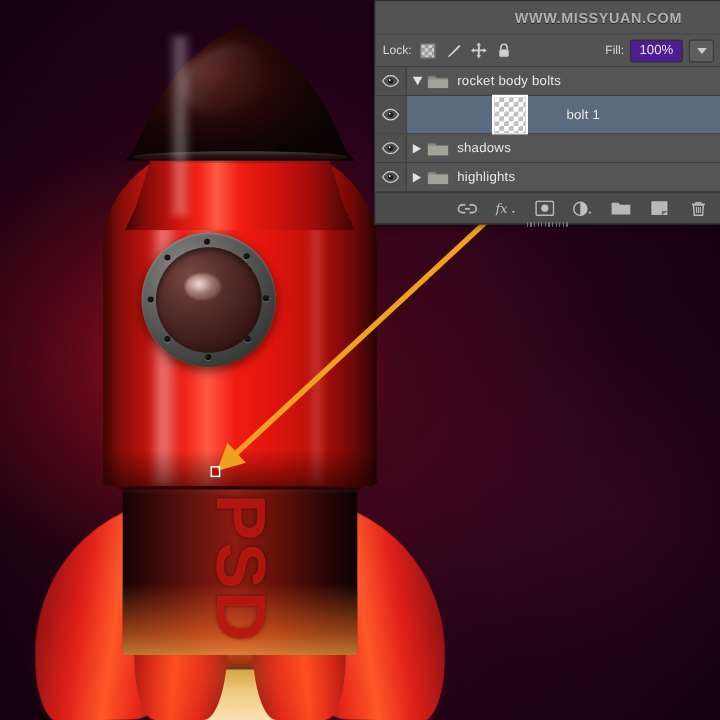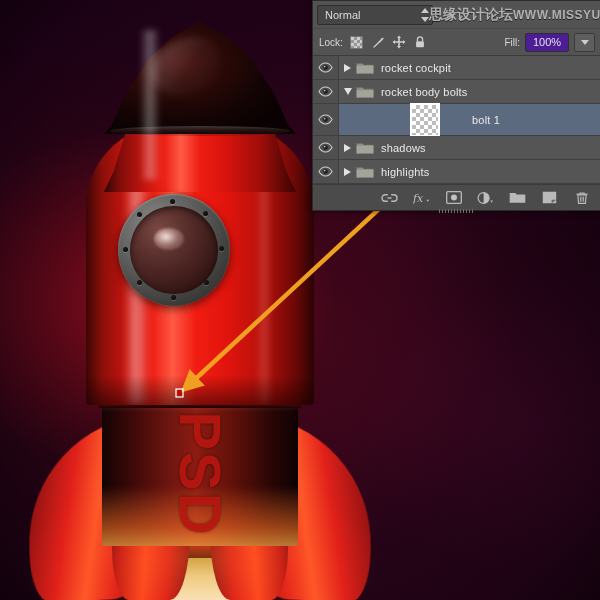--- a/index.html
+++ b/index.html
@@ -579,29 +579,21 @@
 
     <g>
       <rect x="176" y="389" width="7" height="8" fill="none" stroke="#ffffff" stroke-width="1.2"></rect>
       <rect x="177.2" y="390.2" width="4.6" height="5.6" fill="#b01008"></rect>
     </g>
   </svg>
 
   <div class="ps-panel">
 
     <div class="ps-row-blend">
-      <div class="blend-select">
-        <span>Normal</span>
-        <span class="blend-stepper">
-          <span class="tri-up"></span>
-          <span class="tri-dn"></span>
-        </span>
-      </div>
       <div class="watermark">
-        <span class="wm-cn">思缘设计论坛</span>
         <span class="wm-url">WWW.MISSYUAN.COM</span>
       </div>
     </div>
 
     <div class="ps-row-lock">
       <span class="lock-label">Lock:</span>
 
       <span class="lock-icon">
         <span class="checker-mini"></span>
       </span>
@@ -629,105 +621,88 @@
       <span class="fill-group">
         <span class="fill-label">Fill:</span>
         <span class="fill-value">100%</span>
         <span class="fill-arrow">
           <span class="caret-dn"></span>
         </span>
       </span>
     </div>
 
     <div class="layer-list">
+
 
       <div class="layer-row">
         <span class="eye-cell">
           <svg class="eye-icon" viewBox="0 0 16 11">
             <path d="M8 0.8 C3.6 0.8 1 5.5 1 5.5 S3.6 10.2 8 10.2 S15 5.5 15 5.5 S12.4 0.8 8 0.8Z" fill="none" stroke="#cfcfcf" stroke-width="1.1"></path>
             <circle cx="8" cy="5.5" r="2.4" fill="#1d1d1d"></circle>
             <circle cx="7.2" cy="4.6" r="0.8" fill="#e8e8e8"></circle>
           </svg>
         </span>
         <span class="disc-cell">
-          <span class="tri-right"></span>
+          <span class="tri-down"></span>
         </span>
         <svg class="folder-icon" viewBox="0 0 18 14">
           <path d="M0.6 2.4 h6 l1.4 1.6 h9.4 v8.4 h-16.8 z" fill="#8d8d84" stroke="#6d6d66" stroke-width="0.7"></path>
-          <path d="M0.6 4.6 h16.8 v7.8 h-16.8 z" fill="#a3a399"></path>
-        </svg>
-        <span class="layer-name">rocket cockpit</span>
+          <path d="M0.6 5.2 h16.8 v7.2 h-16.8 z" fill="#a3a399"></path>
+        </svg>
+        <span class="layer-name">rocket body bolts</span>
+      </div>
+
+      <div class="layer-row selected">
+        <span class="eye-cell">
+          <svg class="eye-icon" viewBox="0 0 16 11">
+            <path d="M8 0.8 C3.6 0.8 1 5.5 1 5.5 S3.6 10.2 8 10.2 S15 5.5 15 5.5 S12.4 0.8 8 0.8Z" fill="none" stroke="#cfcfcf" stroke-width="1.1"></path>
+            <circle cx="8" cy="5.5" r="2.4" fill="#1d1d1d"></circle>
+            <circle cx="7.2" cy="4.6" r="0.8" fill="#e8e8e8"></circle>
+          </svg>
+        </span>
+        <span class="indent"></span>
+        <span class="thumb-cell">
+          <span class="thumb"></span>
+        </span>
+        <span class="layer-name">bolt 1</span>
       </div>
 
       <div class="layer-row">
         <span class="eye-cell">
           <svg class="eye-icon" viewBox="0 0 16 11">
             <path d="M8 0.8 C3.6 0.8 1 5.5 1 5.5 S3.6 10.2 8 10.2 S15 5.5 15 5.5 S12.4 0.8 8 0.8Z" fill="none" stroke="#cfcfcf" stroke-width="1.1"></path>
             <circle cx="8" cy="5.5" r="2.4" fill="#1d1d1d"></circle>
             <circle cx="7.2" cy="4.6" r="0.8" fill="#e8e8e8"></circle>
           </svg>
         </span>
         <span class="disc-cell">
-          <span class="tri-down"></span>
+          <span class="tri-right"></span>
         </span>
         <svg class="folder-icon" viewBox="0 0 18 14">
           <path d="M0.6 2.4 h6 l1.4 1.6 h9.4 v8.4 h-16.8 z" fill="#8d8d84" stroke="#6d6d66" stroke-width="0.7"></path>
-          <path d="M0.6 5.2 h16.8 v7.2 h-16.8 z" fill="#a3a399"></path>
-        </svg>
-        <span class="layer-name">rocket body bolts</span>
-      </div>
-
-      <div class="layer-row selected">
-        <span class="eye-cell">
-          <svg class="eye-icon" viewBox="0 0 16 11">
-            <path d="M8 0.8 C3.6 0.8 1 5.5 1 5.5 S3.6 10.2 8 10.2 S15 5.5 15 5.5 S12.4 0.8 8 0.8Z" fill="none" stroke="#cfcfcf" stroke-width="1.1"></path>
-            <circle cx="8" cy="5.5" r="2.4" fill="#1d1d1d"></circle>
-            <circle cx="7.2" cy="4.6" r="0.8" fill="#e8e8e8"></circle>
-          </svg>
-        </span>
-        <span class="indent"></span>
-        <span class="thumb-cell">
-          <span class="thumb"></span>
-        </span>
-        <span class="layer-name">bolt 1</span>
+          <path d="M0.6 4.6 h16.8 v7.8 h-16.8 z" fill="#a3a399"></path>
+        </svg>
+        <span class="layer-name">shadows</span>
       </div>
 
       <div class="layer-row">
         <span class="eye-cell">
           <svg class="eye-icon" viewBox="0 0 16 11">
             <path d="M8 0.8 C3.6 0.8 1 5.5 1 5.5 S3.6 10.2 8 10.2 S15 5.5 15 5.5 S12.4 0.8 8 0.8Z" fill="none" stroke="#cfcfcf" stroke-width="1.1"></path>
             <circle cx="8" cy="5.5" r="2.4" fill="#1d1d1d"></circle>
             <circle cx="7.2" cy="4.6" r="0.8" fill="#e8e8e8"></circle>
           </svg>
         </span>
         <span class="disc-cell">
           <span class="tri-right"></span>
         </span>
         <svg class="folder-icon" viewBox="0 0 18 14">
           <path d="M0.6 2.4 h6 l1.4 1.6 h9.4 v8.4 h-16.8 z" fill="#8d8d84" stroke="#6d6d66" stroke-width="0.7"></path>
           <path d="M0.6 4.6 h16.8 v7.8 h-16.8 z" fill="#a3a399"></path>
         </svg>
-        <span class="layer-name">shadows</span>
-      </div>
-
-      <div class="layer-row">
-        <span class="eye-cell">
-          <svg class="eye-icon" viewBox="0 0 16 11">
-            <path d="M8 0.8 C3.6 0.8 1 5.5 1 5.5 S3.6 10.2 8 10.2 S15 5.5 15 5.5 S12.4 0.8 8 0.8Z" fill="none" stroke="#cfcfcf" stroke-width="1.1"></path>
-            <circle cx="8" cy="5.5" r="2.4" fill="#1d1d1d"></circle>
-            <circle cx="7.2" cy="4.6" r="0.8" fill="#e8e8e8"></circle>
-          </svg>
-        </span>
-        <span class="disc-cell">
-          <span class="tri-right"></span>
-        </span>
-        <svg class="folder-icon" viewBox="0 0 18 14">
-          <path d="M0.6 2.4 h6 l1.4 1.6 h9.4 v8.4 h-16.8 z" fill="#8d8d84" stroke="#6d6d66" stroke-width="0.7"></path>
-          <path d="M0.6 4.6 h16.8 v7.8 h-16.8 z" fill="#a3a399"></path>
-        </svg>
         <span class="layer-name">highlights</span>
       </div>
     </div>
 
     <div class="ps-footer">
 
       <span class="foot-icon">
         <svg width="17" height="12" viewBox="0 0 17 12">
           <path d="M6.5 6 H10.5" stroke="#c9c9c9" stroke-width="1.4"></path>
           <path d="M6.8 2.8 H4.2 a3.2 3.2 0 0 0 0 6.4 H6.8" fill="none" stroke="#c9c9c9" stroke-width="1.4"></path>

